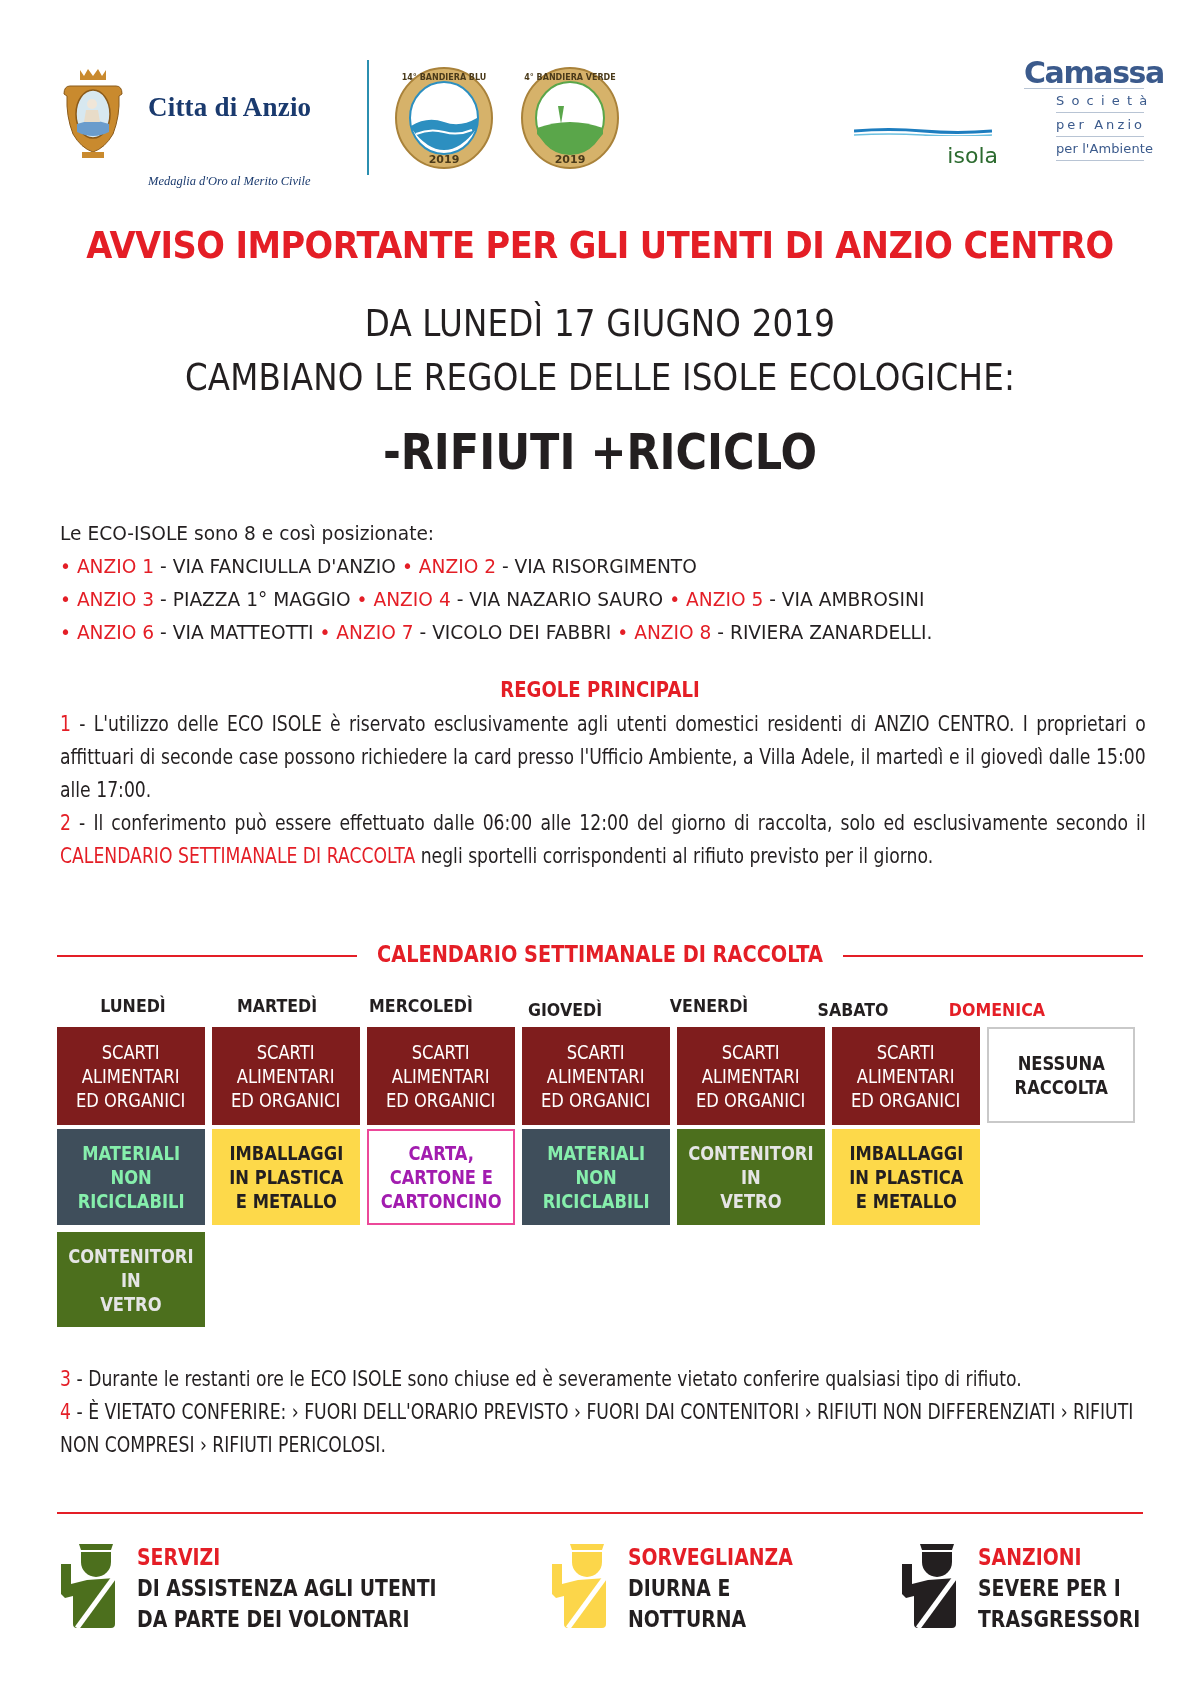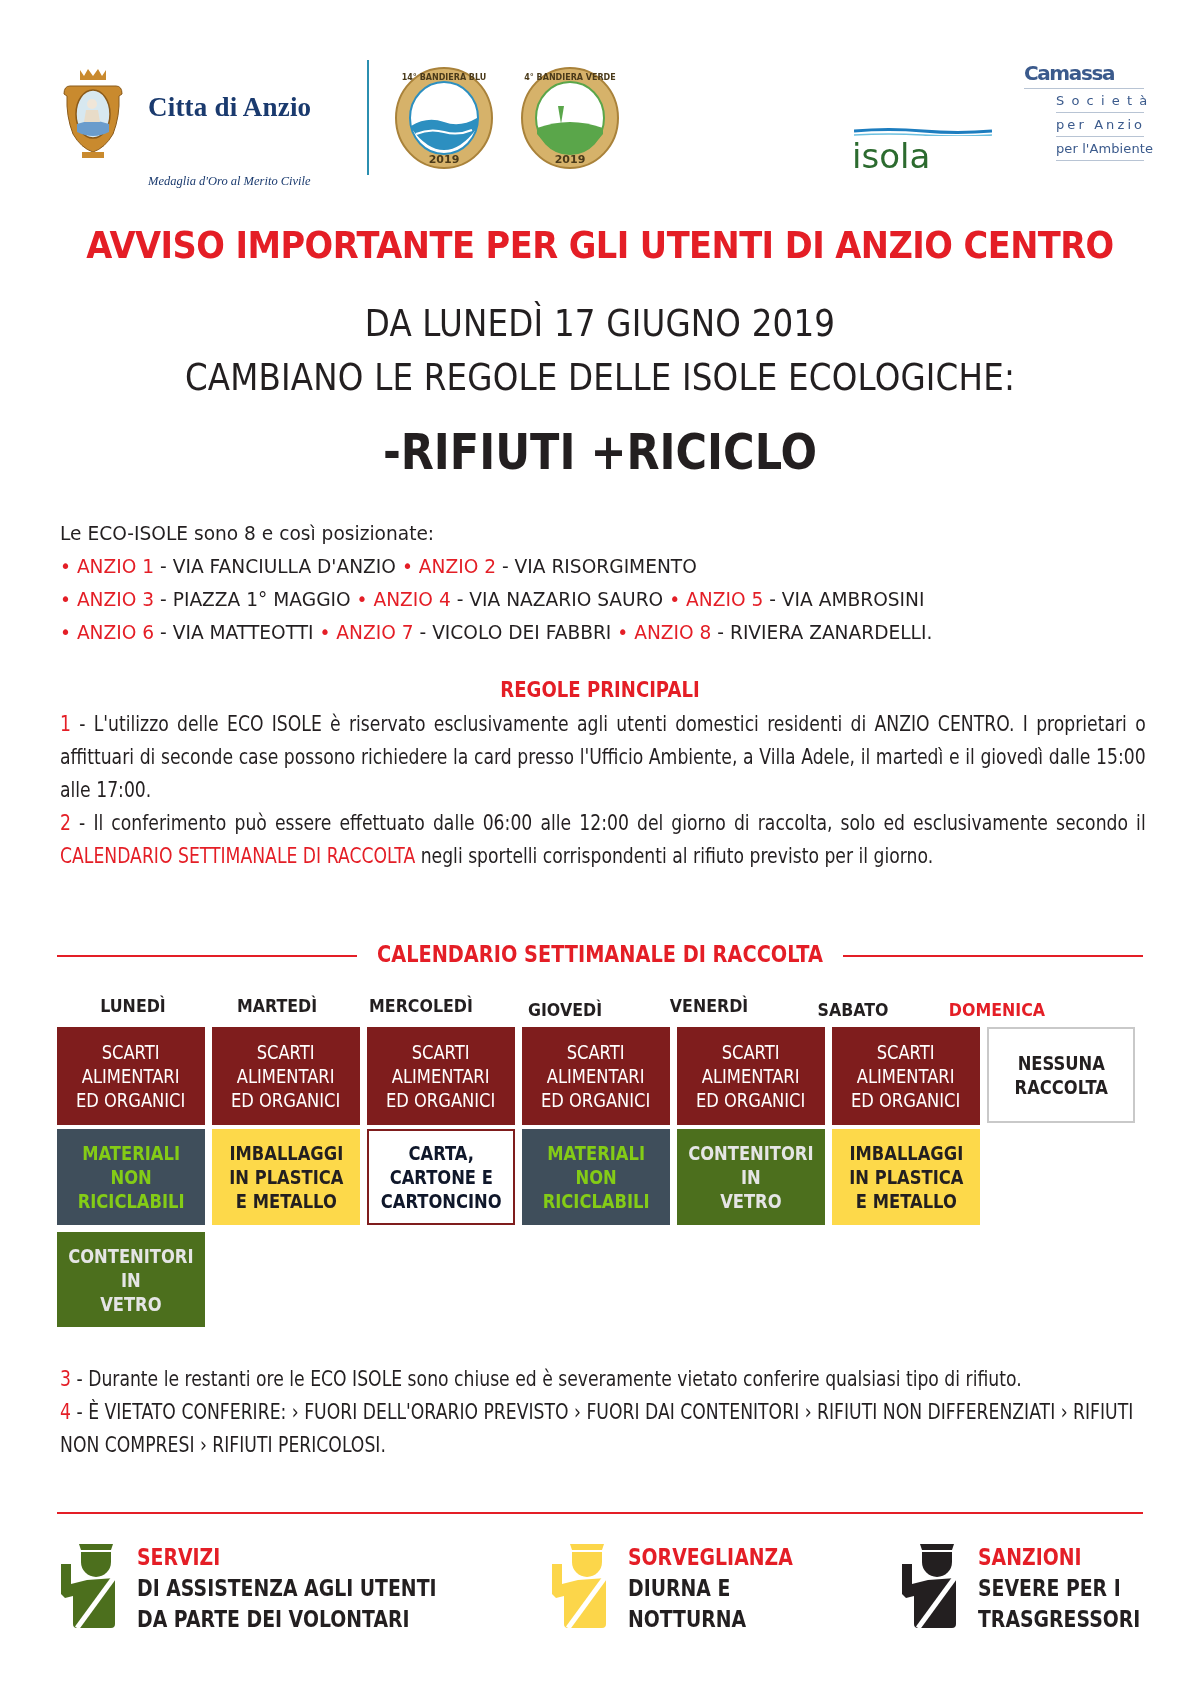--- a/index.html
+++ b/index.html
@@ -12,24 +12,24 @@
     .city-name { left: 148px; top: 92px; font-family: "Liberation Serif", serif; font-weight: bold; font-size: 27px; color: #1a3a6e; letter-spacing: 0.2px; }
     .city-sub { left: 148px; top: 130px; font-family: "Liberation Serif", serif; font-style: italic; font-size: 12.5px; color: #1a3a6e; margin-top: 44px; }
     .vdivider { left: 367px; top: 60px; width: 2px; height: 115px; background: #2b8fb0; }
     .badge { top: 66px; width: 88px; height: 104px; }
     .badge-blu { left: 394px; }
     .badge-verde { left: 520px; }
 
     .eco-wrap { left: 852px; top: 60px; width: 146px; height: 120px; }
     .eco-word { position: absolute; left: 0; top: 0; width: 146px; text-align: center; font-family: "DejaVu Sans", sans-serif; font-weight: bold; font-size: 58px; color: #1d7dbf; letter-spacing: -3px; line-height: 62px; }
     .eco-wave { position: absolute; left: 2px; top: 68px; width: 138px; height: 8px; }
-    .isola-word { position: absolute; left: 0; top: 76px; width: 146px; text-align: left; font-family: "DejaVu Sans", sans-serif; font-size: 34px; color: #2c6b2f; line-height: 40px; }
+    .isola-word { position: absolute; left: 0; top: 76px; width: 146px; text-align: right; font-family: "DejaVu Sans", sans-serif; font-size: 22px; color: #2c6b2f; line-height: 40px; }
 
     .camassa-wrap { left: 1024px; top: 60px; width: 120px; }
-    .camassa-name { font-family: "DejaVu Sans", sans-serif; font-weight: bold; font-size: 20px; color: #3b5a8c; letter-spacing: -1.4px; line-height: 26px; border-bottom: 1px solid #b8c4d4; padding-bottom: 2px; }
+    .camassa-name { font-family: "DejaVu Sans", sans-serif; font-weight: bold; font-size: 30px; color: #3b5a8c; letter-spacing: -1.4px; line-height: 26px; border-bottom: 1px solid #b8c4d4; padding-bottom: 2px; }
     .camassa-line { font-family: "DejaVu Sans", sans-serif; font-size: 13px; color: #3b5a8c; line-height: 18px; border-bottom: 1px solid #b8c4d4; padding: 3px 0 2px 0; white-space: nowrap; margin-left: 32px; }
     .camassa-line.s1 { letter-spacing: 7.2px; }
     .camassa-line.s2 { letter-spacing: 3.1px; }
     .camassa-line.s3 { letter-spacing: 0.1px; }
 
     
     .headline-red { left: 0; width: 1200px; top: 224px; text-align: center; font-family: "DejaVu Sans", sans-serif; font-weight: bold; font-size: 37px; color: #e41e26; letter-spacing: -0.6px; transform: scaleX(0.91); }
     .sub1 { left: 0; width: 1200px; top: 302px; text-align: center; font-family: "DejaVu Sans", sans-serif; font-size: 37px; color: #231f20; transform: scaleX(0.88); letter-spacing: 0.2px; }
     .sub2 { left: 0; width: 1200px; top: 356px; text-align: center; font-family: "DejaVu Sans", sans-serif; font-size: 37px; color: #231f20; transform: scaleX(0.88); letter-spacing: 0.2px; }
     .slogan { left: 0; width: 1200px; top: 423px; text-align: center; font-family: "DejaVu Sans", sans-serif; font-weight: bold; font-size: 50px; color: #231f20; transform: scaleX(0.86); }
@@ -45,23 +45,23 @@
     .cal-line-left { left: 57px; top: 955px; width: 300px; height: 2px; background: #e41e26; }
     .cal-line-right { left: 843px; top: 955px; width: 300px; height: 2px; background: #e41e26; }
     .cal-title { left: 0; width: 1200px; top: 941px; text-align: center; font-family: "DejaVu Sans", sans-serif; font-weight: bold; font-size: 23px; color: #e41e26; transform: scaleX(0.84); }
 
     .day-head { top: 995px; width: 152px; text-align: center; font-family: "DejaVu Sans", sans-serif; font-weight: bold; font-size: 18px; color: #231f20; transform: scaleX(0.88); }
     .day-head.sun { color: #e41e26; }
 
     .cell { position: absolute; width: 148px; display: flex; align-items: center; justify-content: center; text-align: center; font-family: "DejaVu Sans", sans-serif; font-size: 19px; line-height: 24px; white-space: pre-line; }
     .cell span { display: inline-block; transform: scaleX(0.86); }
     .c-brown { background: #7f1d1d; color: #ffffff; }
-    .c-slate { background: #3f4e5b; color: #84cc16; font-weight: bold; }
+    .c-slate { background: #3f4e5b; color: #86efac; font-weight: bold; }
     .c-yellow { background: #fdd94a; color: #231f20; font-weight: bold; }
-    .c-white { background: #ffffff; color: #0f172a; border: 2px solid #7f1d1d; font-weight: bold; }
+    .c-white { background: #ffffff; color: #a21caf; border: 2px solid #ec4899; font-weight: bold; }
     .c-green { background: #4c6f1d; color: #e5e5e5; font-weight: bold; }
     .c-nessuna { background: #ffffff; color: #231f20; border: 2px solid #c9c9c9; font-weight: bold; }
 
     
     .rules2-block { top: 1363px; text-align: justify; font-size: 21px; transform-origin: left top; transform: scaleX(0.82); width: 1324px; line-height: 33px; }
 
     .bottom-line { left: 57px; top: 1512px; width: 1086px; height: 2px; background: #e41e26; }
 
     .footer-item { top: 1542px; height: 96px; }
     .guard { position: absolute; left: 0; top: 0; width: 66px; height: 86px; }

